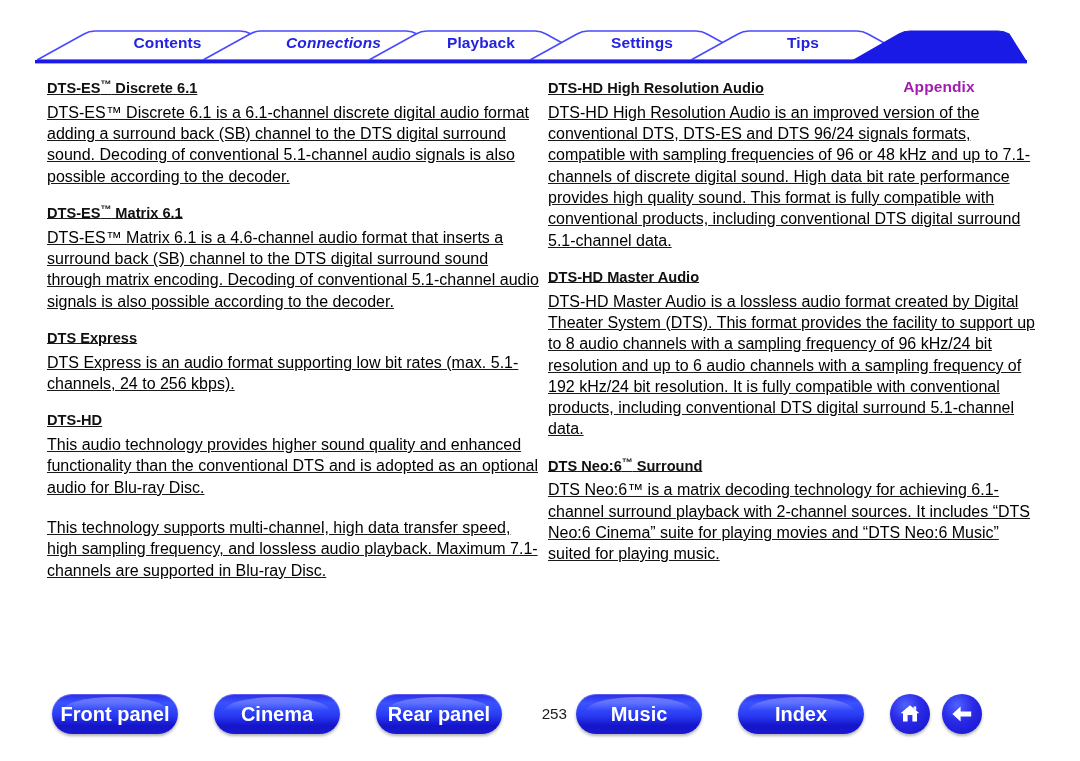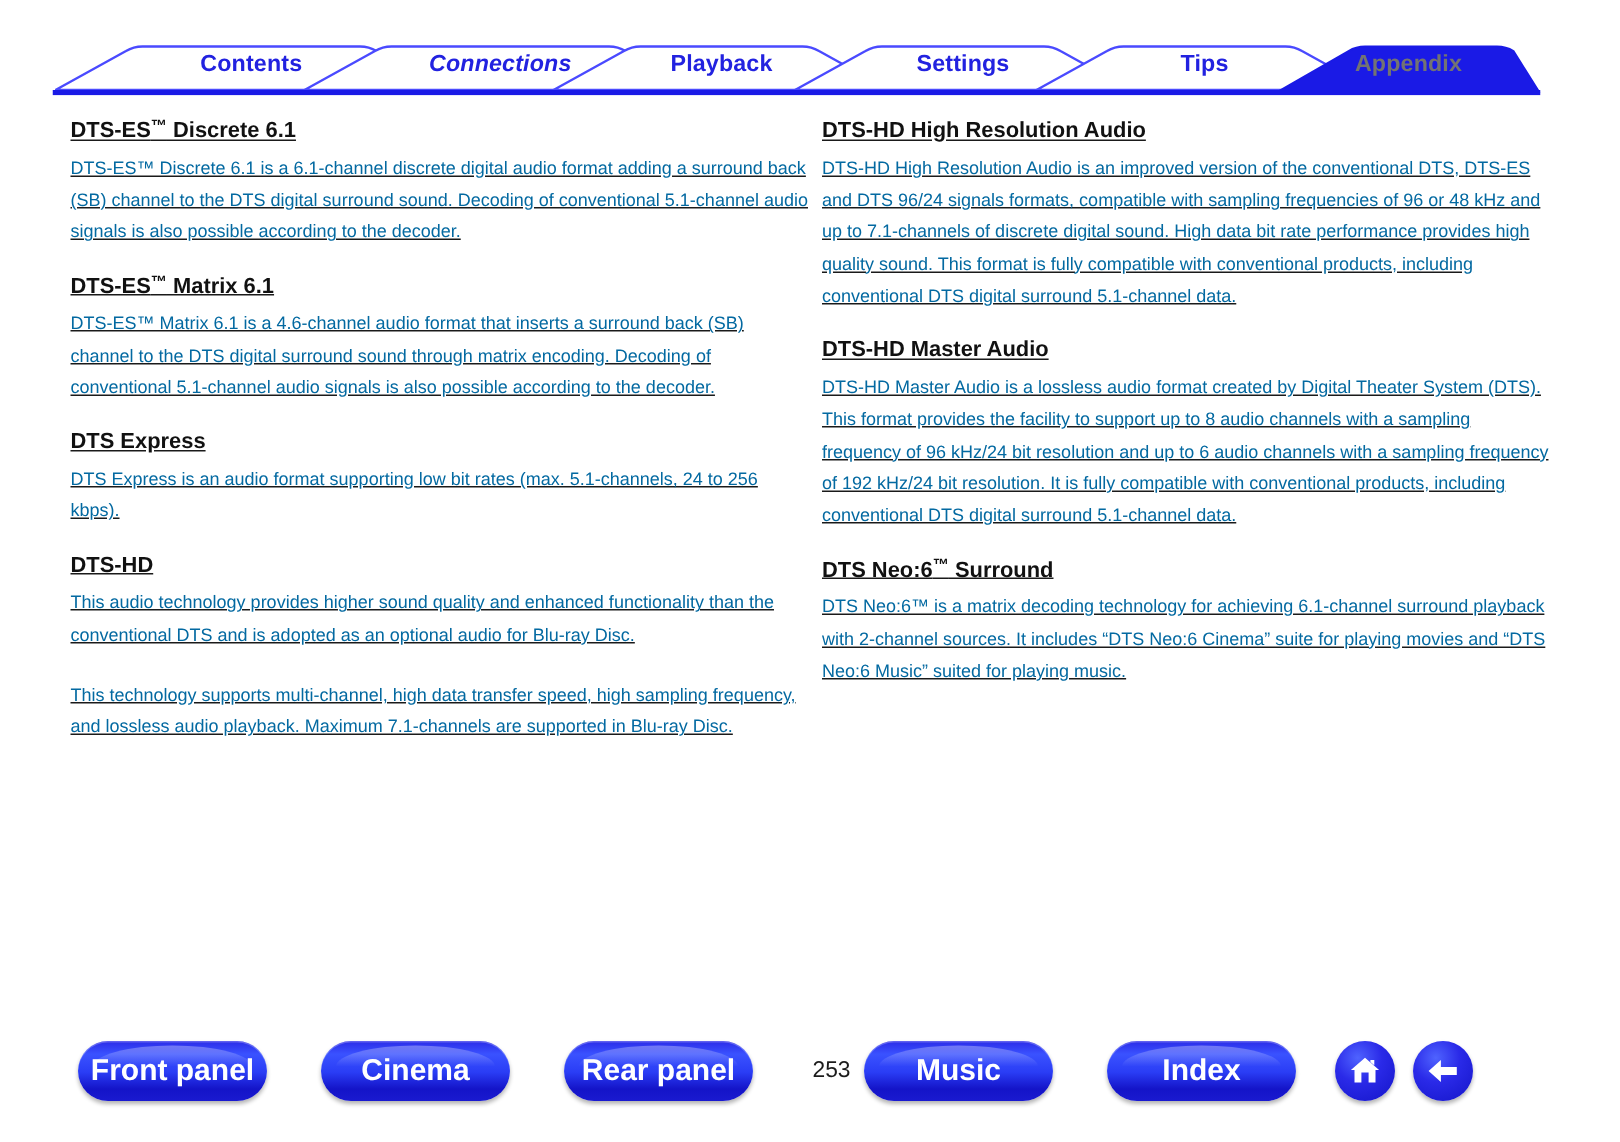--- a/index.html
+++ b/index.html
@@ -38,21 +38,22 @@
     line-height: 34px;
     text-align: center;
     font-size: 15.5px;
     font-weight: bold;
     color: #2222e0;
     letter-spacing: 0.1px;
     white-space: nowrap;
     cursor: pointer;
   }
   .tab-label.active {
-    color: #737373;
+    color: #a21caf;
+    margin-top: 44px;
   }
 
   
   .content {
     position: absolute;
     left: 0;
     top: 78px;
     width: 1080px;
   }
   .col {
@@ -67,23 +68,23 @@
     font-size: 14.6px;
     font-weight: bold;
     color: #111111;
     line-height: 1.25;
   }
   .block { margin-bottom: 16px; text-decoration: underline; }
   .block:last-child { margin-bottom: 0; }
 
   p.body {
     margin: 0 0 0 0;
-    font-size: 12px;
+    font-size: 16px;
     line-height: 21.3px;
-    color: #0369a1;
+    color: #000000;
   }
   p.body + p.body { margin-top: 19px; }
 
   .tm { font-size: 0.74em; vertical-align: 0.42em; letter-spacing: 0; }
 
   
   .footer {
     position: absolute;
     left: 0;
     top: 694px;

